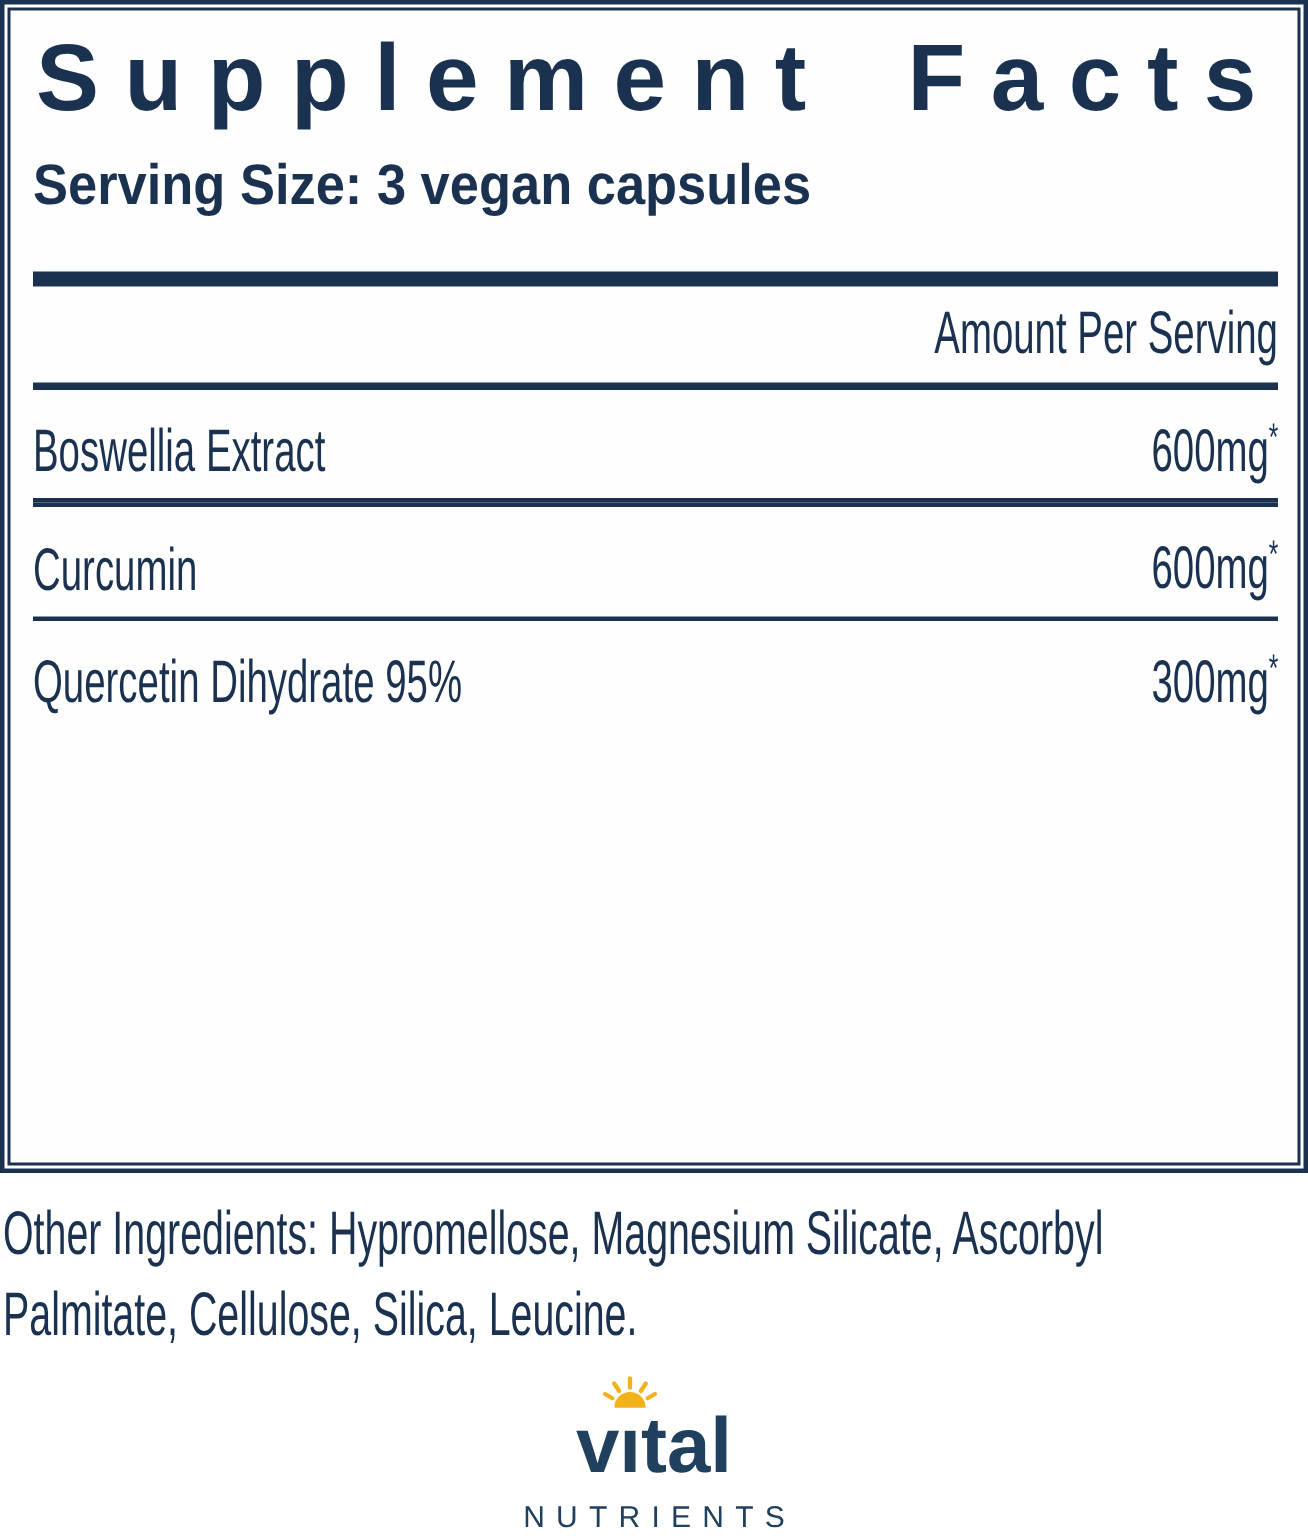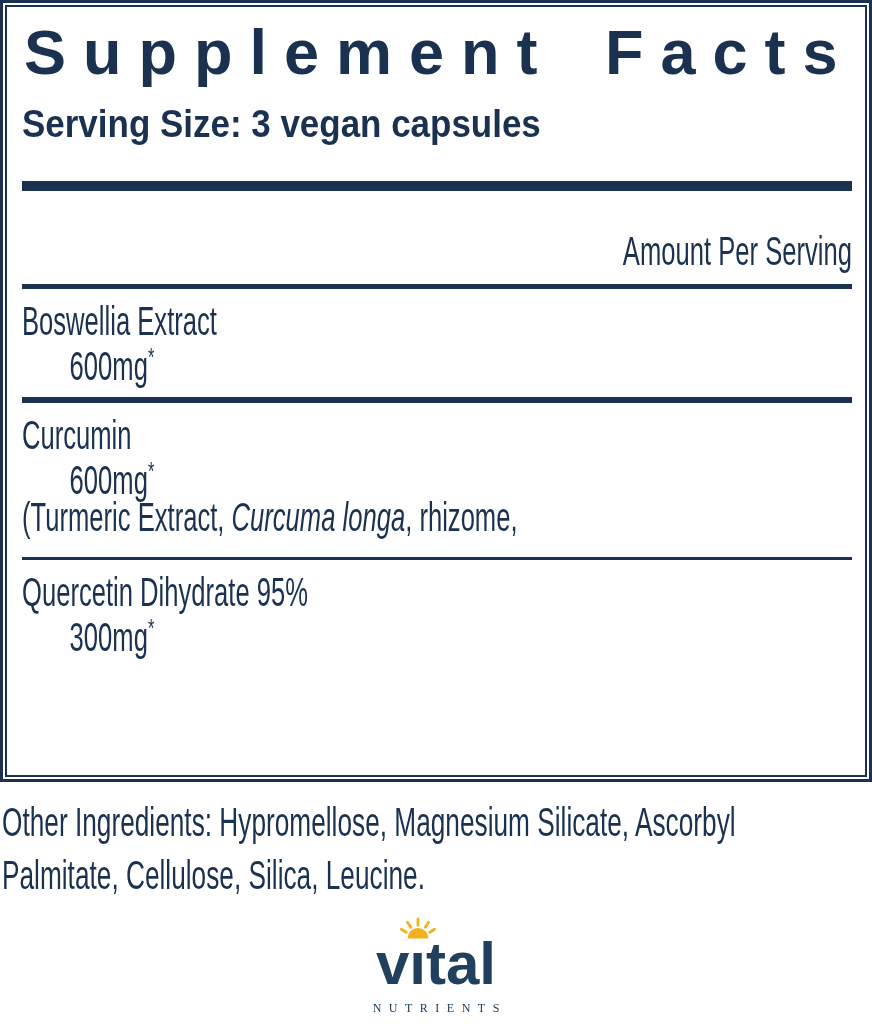--- a/index.html
+++ b/index.html
@@ -38,50 +38,50 @@
   .serving-block{margin-top:14px;}
   .serving-line{line-height:55px;white-space:nowrap;}
   .serving-line .cond-b{font-size:38px;font-weight:bold;}
 
   .bar{background:var(--navy);}
   .bar.thick{height:10px;}
   .bar.medium{height:5px;}
   .bar.top-bar{margin-top:22px;}
 
   .amount-header{
-    text-align:right;line-height:38px;padding:41px 0 5px;white-space:nowrap;
+    text-align:right;line-height:38px;padding:12px 0 5px;white-space:nowrap;
   }
   .amount-header .cond-r{font-size:40px;}
 
   .row{padding:14px 0 13px;}
-  .row-line{display:flex;justify-content:space-between;align-items:baseline;line-height:36px;flex-direction:column;}
+  .row-line{display:flex;justify-content:space-between;align-items:baseline;line-height:36px;}
   .row .nm{font-size:40px;}
   .row .amt{font-size:40px;}
   .row .amt sup{font-size:64%;letter-spacing:0;}
   .desc{line-height:36px;white-space:nowrap;}
   .desc .cond{font-size:40px;}
   .divider{height:3px;background:var(--navy);}
 
   
   .other{position:absolute;left:2px;top:800px;}
   .other-line{line-height:44px;white-space:nowrap;}
   .other-line .cond{font-size:41px;}
 
   
   .logo{position:absolute;left:0;right:0;top:933px;text-align:center;}
   .logo-word{
     display:inline-block;position:relative;
-    font-size:60px;font-weight:bold;line-height:62px;letter-spacing:0;
+    font-size:52px;font-weight:bold;line-height:62px;letter-spacing:0;
     color:var(--logo-navy);white-space:nowrap;
   }
   .logo-i{position:relative;display:inline-block;}
   .sun{position:absolute;left:50%;top:-17px;transform:translateX(-50%);line-height:0;}
   .logo-sub{
-    margin-top:6px;font-size:12px;font-weight:normal;color:var(--logo-navy);
-    letter-spacing:7.5px;text-indent:7.5px;white-space:nowrap;font-family:Liberation Serif, serif;
+    margin-top:6px;font-size:20px;font-weight:normal;color:var(--logo-navy);
+    letter-spacing:7.5px;text-indent:7.5px;white-space:nowrap;
   }
 </style>
 </head>
 <body>
 
 <div class="page">
 
   <div class="facts-box">
     <div class="facts-inner">
 
@@ -104,21 +104,20 @@
               <span class="cond-r amt">600mg<sup>*</sup></span>
             </div>
           </div>
           <div class="divider"></div>
           <div class="divider"></div>
           <div class="row">
             <div class="row-line">
               <span class="cond nm">Curcumin</span>
               <span class="cond-r amt">600mg<sup>*</sup></span>
             </div>
-            <div class="desc"><span class="cond"><span>(Turmeric Extract, </span><i>Curcuma longa</i><span>, rhizome,</span></span></div>
           </div>
           <div class="divider"></div>
           <div class="row">
             <div class="row-line">
               <span class="cond nm">Quercetin Dihydrate 95%</span>
               <span class="cond-r amt">300mg<sup>*</sup></span>
             </div>
           </div>
         </div>
 

